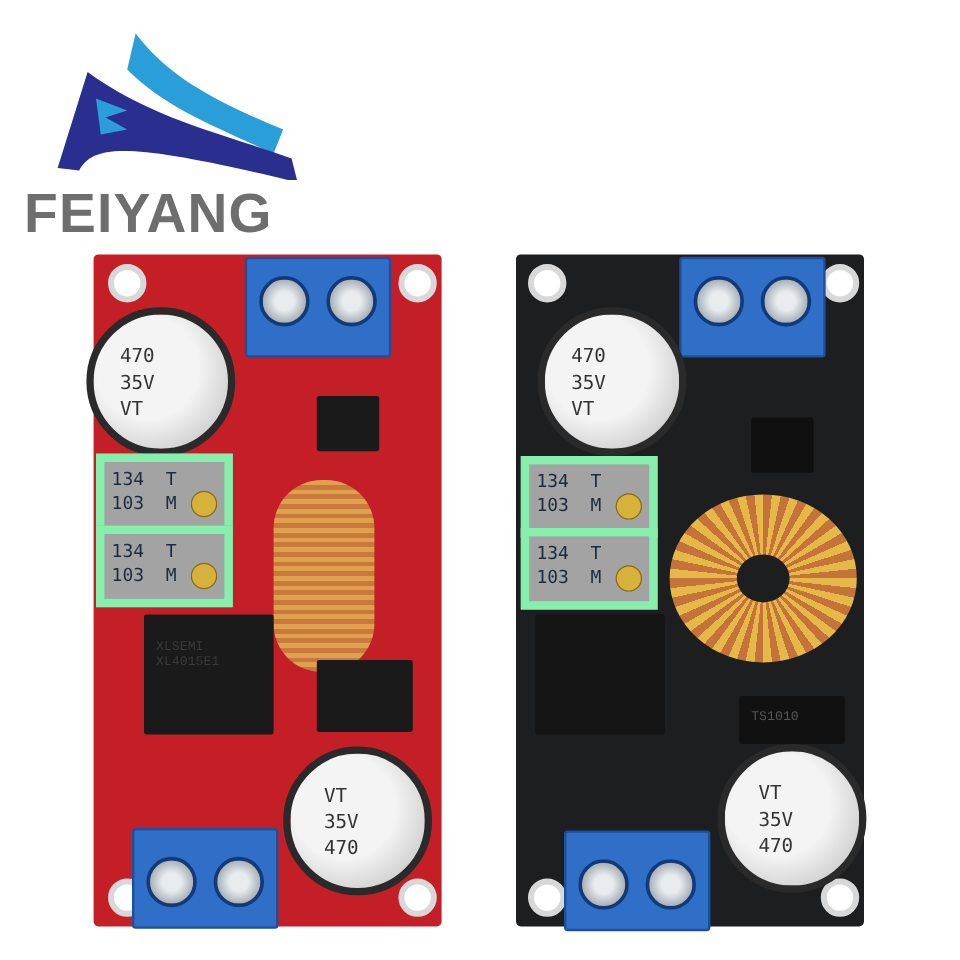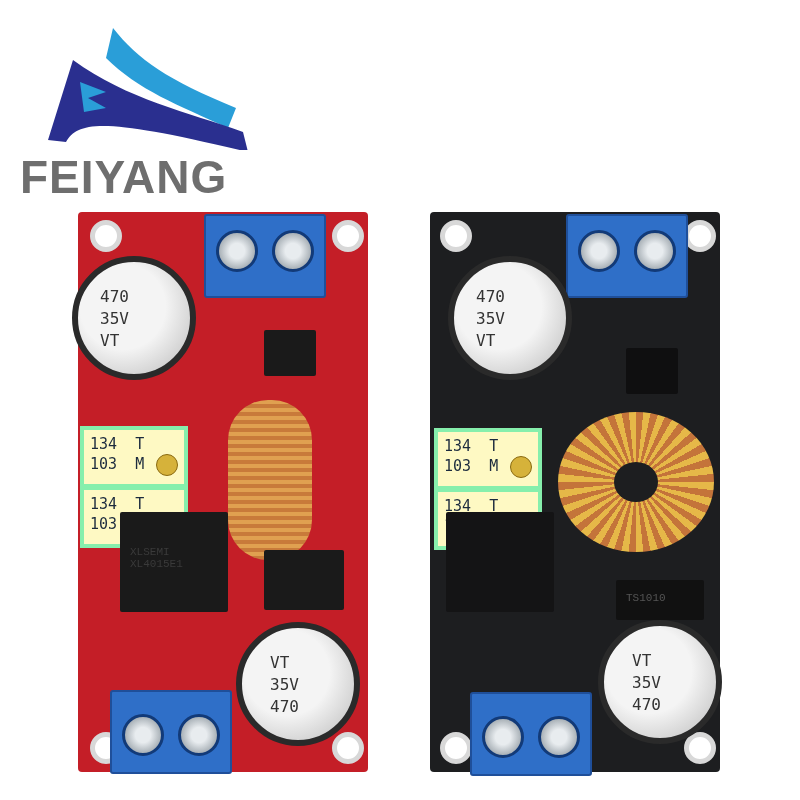--- a/index.html
+++ b/index.html
@@ -7,21 +7,21 @@
   .abs{position:absolute;}
   .logo-text{left:20px;top:150px;font-size:46px;font-weight:bold;color:#6e6e6e;letter-spacing:1px;font-family:"Liberation Sans",sans-serif;}
   .board{position:absolute;border-radius:4px;}
   .board.red{left:78px;top:212px;width:290px;height:560px;background:#c41e27;}
   .board.black{left:430px;top:212px;width:290px;height:560px;background:#1d1e20;}
   .hole{position:absolute;width:22px;height:22px;background:#fff;border-radius:50%;border:5px solid #d8d8d8;}
   .terminal{position:absolute;width:118px;height:80px;background:#2f6fc8;border:2px solid #1f4f9a;border-radius:3px;}
   .screw{position:absolute;width:36px;height:36px;border-radius:50%;background:radial-gradient(circle,#e8ecef 30%,#9aa3aa 80%);border:3px solid #123a78;}
   .cap{position:absolute;width:112px;height:112px;border-radius:50%;background:radial-gradient(circle at 40% 40%,#f4f4f4 45%,#b8b8b8 100%);border:6px solid #2a2a2a;}
   .cap-text{position:absolute;font-family:"DejaVu Sans Mono",monospace;font-size:16px;color:#333;line-height:22px;white-space:pre;}
-  .pot{position:absolute;width:100px;height:54px;background:#fef9c3;border:4px solid #86efac;margin-top:48px;}
+  .pot{position:absolute;width:100px;height:54px;background:#a3a3a3;border:7px solid #86efac;}
   .pot-text{position:absolute;left:6px;top:4px;font-family:"DejaVu Sans Mono",monospace;font-size:15px;color:#1c2b3e;line-height:20px;white-space:pre;}
   .pot-screw{position:absolute;right:6px;bottom:8px;width:20px;height:20px;border-radius:50%;background:#d6b23a;border:1px solid #8a6a10;}
   .ic{position:absolute;background:#1a1a1a;border-radius:2px;}
   .toroid{position:absolute;border-radius:50%;}
   .ic-label{position:absolute;font-family:"Liberation Mono",monospace;font-size:11px;color:#3a3a3a;white-space:pre;}
 </style>
 </head>
 <body>
 
 <div class="abs" style="left:18px;top:20px;width:230px;height:130px;">
@@ -59,21 +59,21 @@
     <div class="pot-text">134  T
 103  M</div>
     <div class="pot-screw"></div>
   </div>
 
   <div class="ic" style="left:186px;top:118px;width:52px;height:46px;"></div>
 
   <div class="toroid" style="left:150px;top:188px;width:84px;height:160px;background:repeating-linear-gradient(0deg,#c87a3a 0 4px,#e0a050 4px 8px);border-radius:40px;"></div>
 
   <div class="ic" style="left:42px;top:300px;width:108px;height:100px;">
-    <div class="ic-label" style="left:10px;top:34px;">XLSEMI
+    <div class="ic-label" style="left:10px;top:22px;">XLSEMI
 XL4015E1</div>
   </div>
 
   <div class="ic" style="left:186px;top:338px;width:80px;height:60px;"></div>
 
   <div class="cap" style="left:158px;top:410px;">
     <div class="cap-text" style="left:28px;top:24px;">VT
 35V
 470</div>
   </div>

